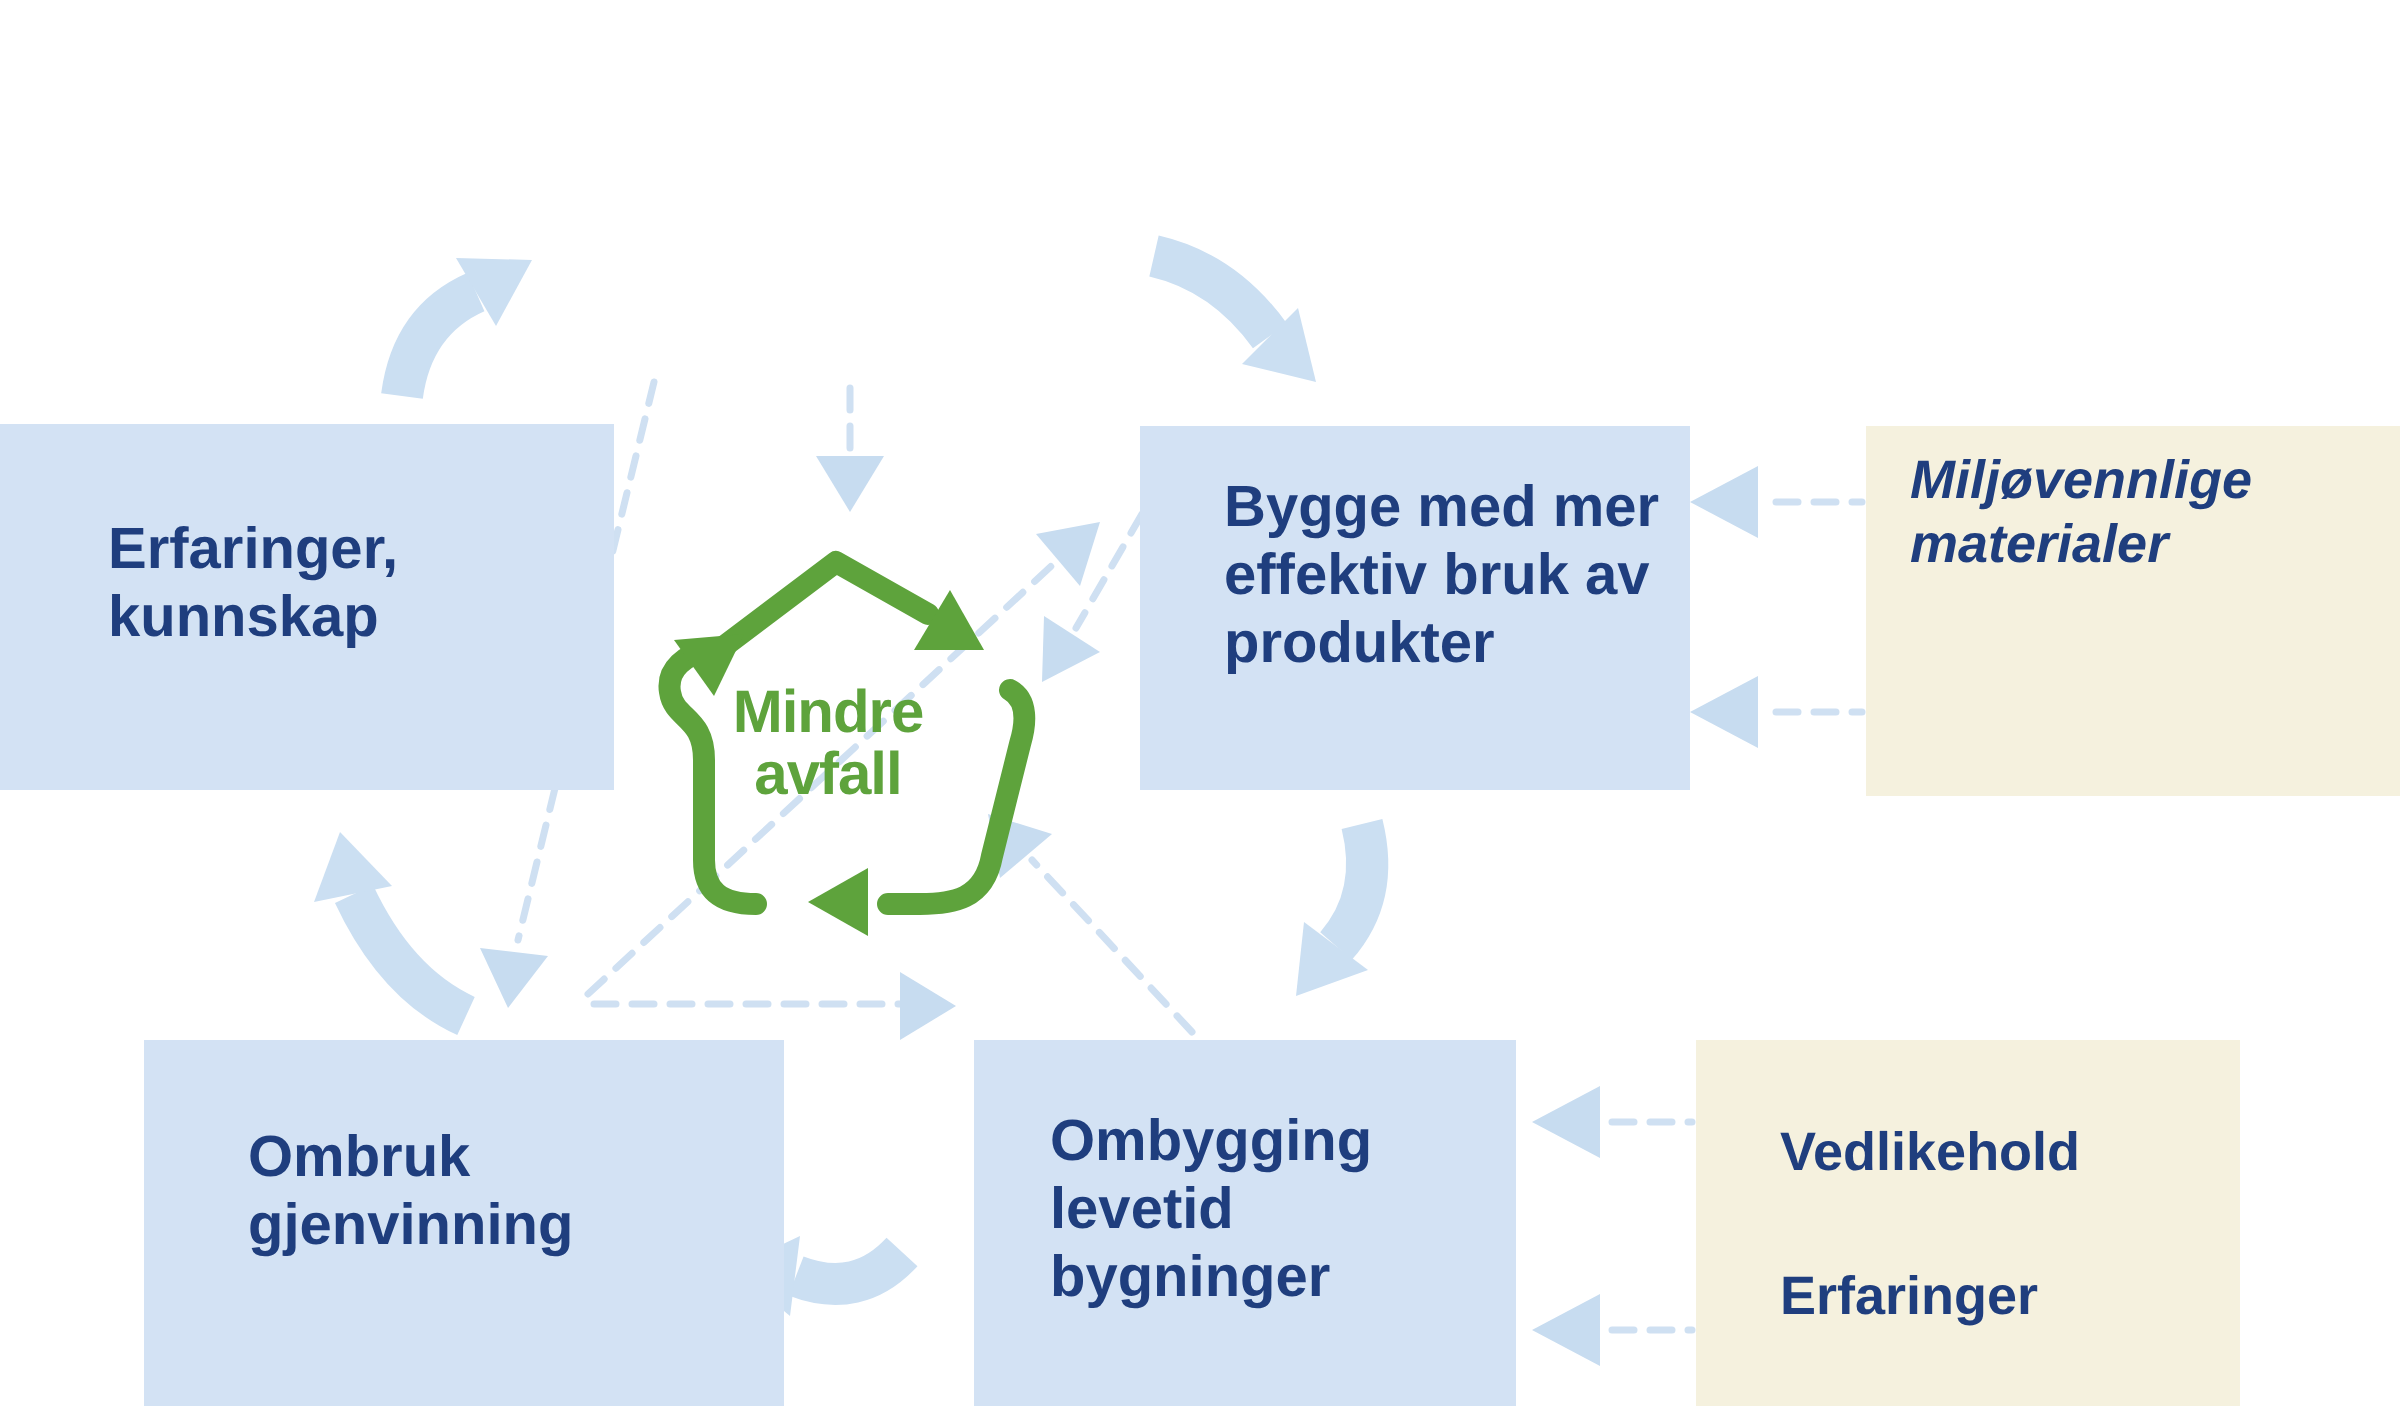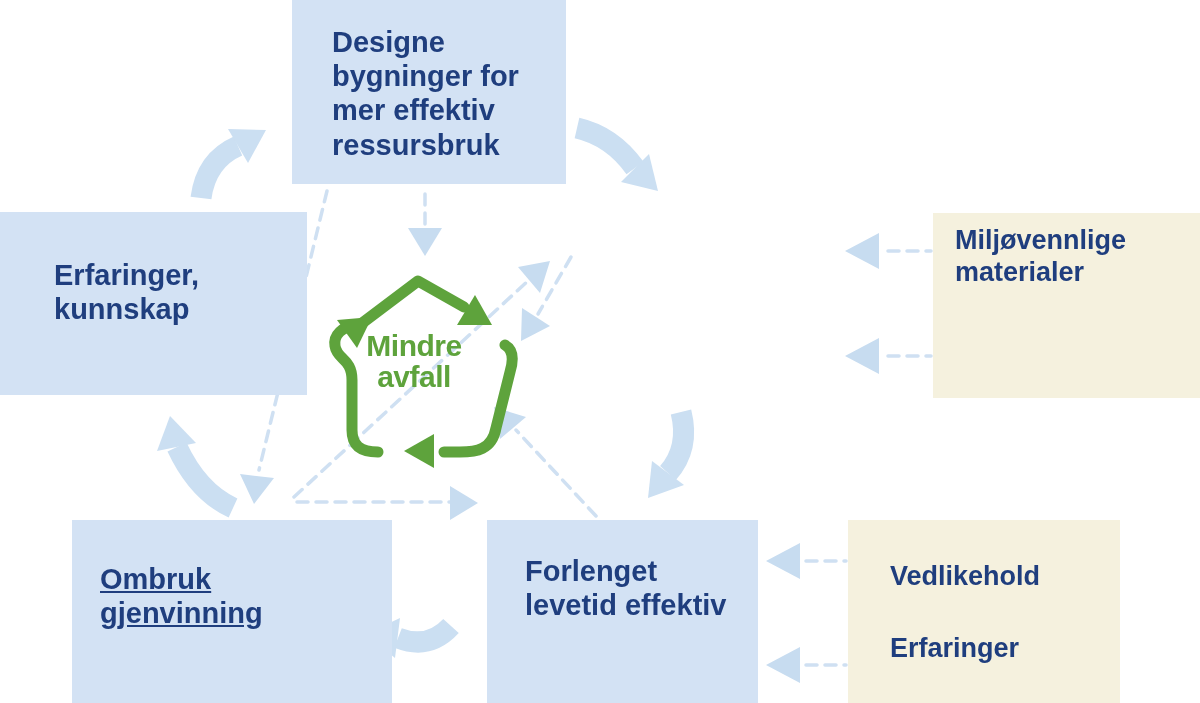--- a/index.html
+++ b/index.html
@@ -13,28 +13,28 @@
     font-weight:bold;font-size:29px;line-height:1.18;box-sizing:border-box;
   }
   .cream{
     position:absolute;background:var(--cream);color:var(--navy);
     font-weight:bold;font-size:27px;line-height:1.2;box-sizing:border-box;
   }
   .box-design{left:292px;top:0;width:274px;height:184px;padding:25px 18px 0 40px;}
   .box-experience{left:0;top:212px;width:307px;height:183px;padding:46px 16px 0 54px;}
   .box-build{left:570px;top:213px;width:275px;height:182px;padding:24px 14px 0 42px;}
   .box-lifetime{left:487px;top:520px;width:271px;height:183px;padding:34px 14px 0 38px;}
-  .box-reuse{left:72px;top:520px;width:320px;height:183px;padding:42px 14px 0 28px;text-decoration:underline;}
-  .cream-materials{left:933px;top:213px;width:267px;height:185px;padding:11px 8px 0 22px;}
+  .box-reuse{left:72px;top:520px;width:320px;height:183px;padding:42px 14px 0 52px;}
+  .cream-materials{left:933px;top:213px;width:267px;height:185px;padding:11px 8px 0 22px;font-style:italic;}
   .cream-maintenance{left:848px;top:520px;width:272px;height:183px;padding:40px 1px 0 42px;}
   .note-item{display:block;}
   .cream-materials .note-item + .note-item{margin-top:26px;}
   .cream-maintenance .note-item + .note-item{margin-top:40px;}
   .house-label{
-    position:absolute;left:348px;top:331px;width:132px;text-align:center;
+    position:absolute;left:348px;top:342px;width:132px;text-align:center;
     color:var(--green);font-weight:bold;font-size:30px;line-height:1.02;letter-spacing:-0.5px;
   }
   .solid-shaft{stroke:var(--arrow_blue);stroke-width:21;fill:none;stroke-linecap:butt;}
   .solid-head{fill:var(--arrow_blue);}
   .dash-shaft{stroke:var(--dash_blue);stroke-width:3.5;fill:none;stroke-dasharray:11 8;stroke-linecap:round;}
   .dash-head{fill:var(--dash_head_blue);}
   .house-stroke{stroke:var(--green);stroke-width:11;fill:none;stroke-linecap:round;stroke-linejoin:round;}
   .house-head{fill:var(--green);}
 </style>
 </head>
@@ -109,31 +109,31 @@
     <g>
       <path class="house-stroke" d="M353,330 L418,281 L464,307"></path>
       <polygon class="house-head" points="492,325 457,325 475,295"></polygon>
       <path class="house-stroke" d="M505,345 C514,350 513,362 510,372 L496,428 C492,450 476,452 460,452 L444,452"></path>
       <polygon class="house-head" points="404,451 434,434 434,468"></polygon>
       <path class="house-stroke" d="M378,452 C360,452 352,445 352,430 L352,380 C352,358 337,360 335,346 C333,334 344,327 352,326"></path>
       <polygon class="house-head" points="372,317 357,348 337,320"></polygon>
     </g>
   </svg>
 
-  <div class="box box-design">
-    <span>Designe bygninger for mer effektiv ressursbruk</span>
-  </div>
 
   <div class="box box-experience">
     <span>Erfaringer, kunnskap</span>
   </div>
 
+  <div class="box box-build">
+    <span>Bygge med mer effektiv bruk av produkter</span>
+  </div>
 
   <div class="box box-lifetime">
-    <span>Forlenget levetid effektiv</span>
+    <span>Ombygging levetid bygninger</span>
   </div>
 
   <div class="box box-reuse">
     <span>Ombruk gjenvinning</span>
   </div>
 
   <div class="cream cream-materials">
     <span class="note-item">Miljøvennlige materialer</span>
   </div>
 

